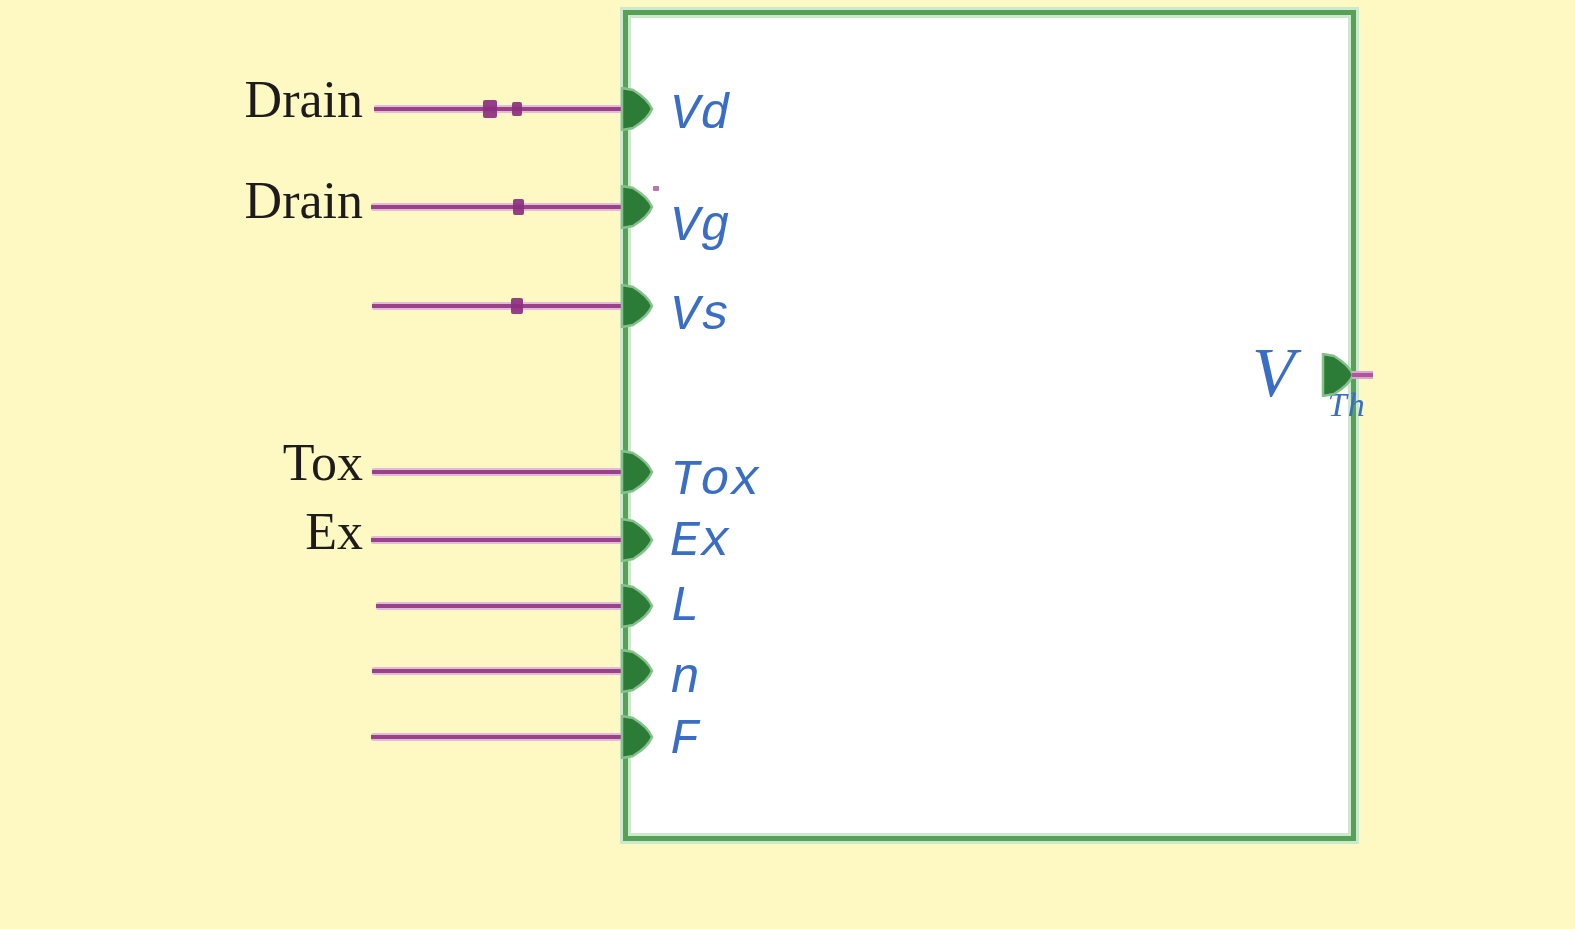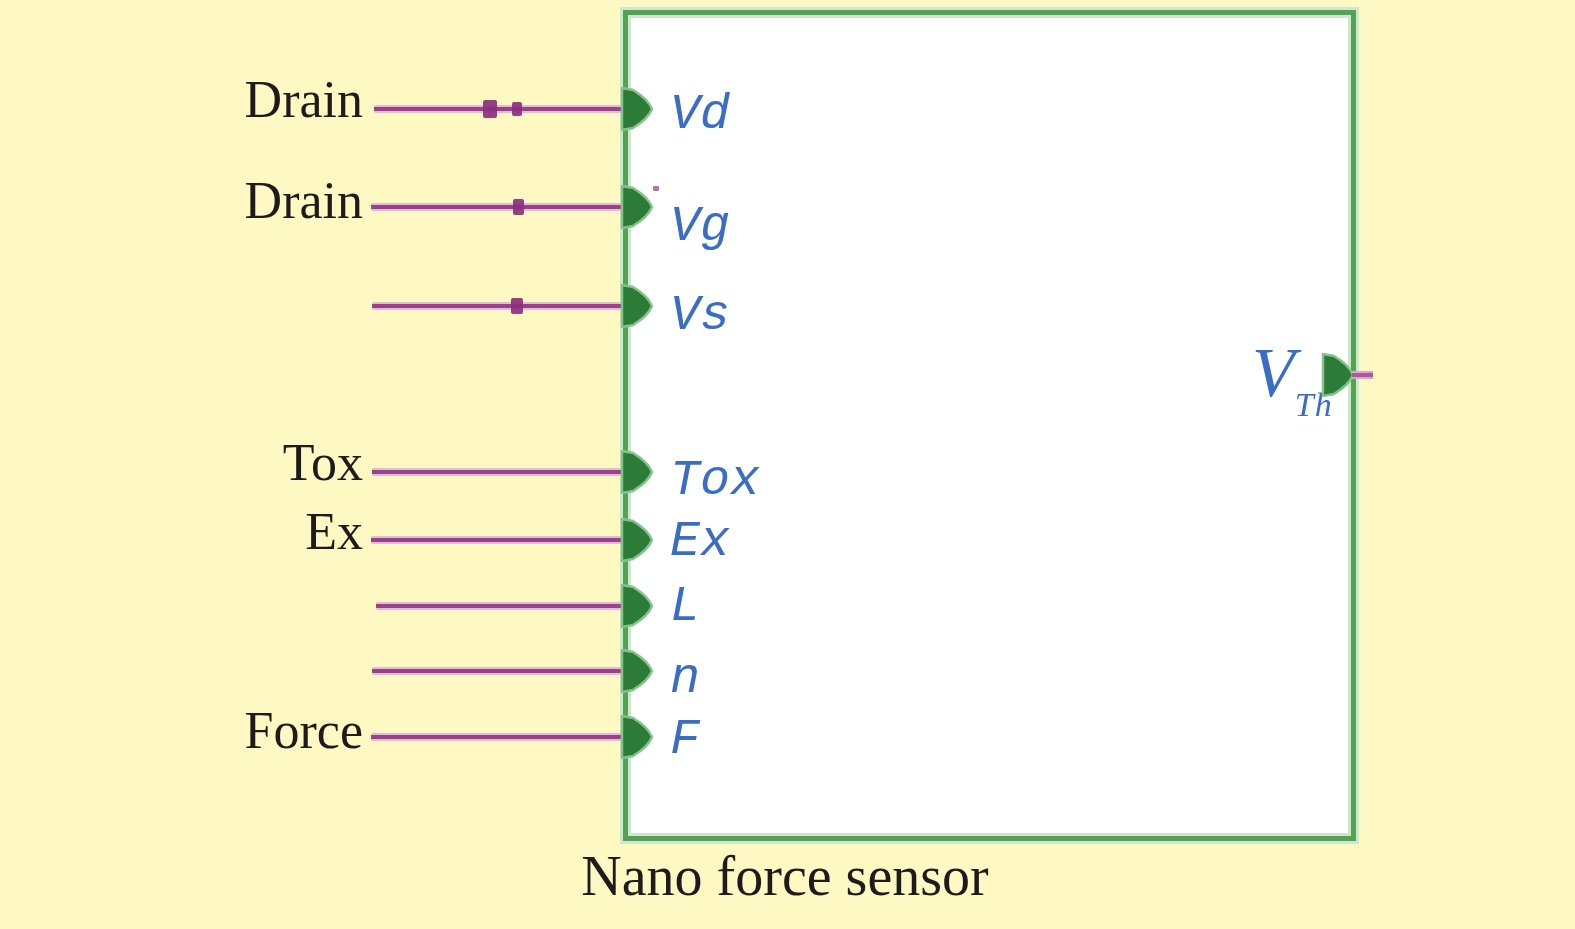--- a/index.html
+++ b/index.html
@@ -70,21 +70,21 @@
   }
   
   .vth{
     position:absolute;
     left:1252px;top:338px;
     color:var(--port-text);
     font-style:italic;
     font-size:70px;line-height:70px;
     white-space:nowrap;
   }
-  .vth .sub{font-size:34px;vertical-align:-20px;letter-spacing:1px;}
+  .vth .sub{font-size:34px;vertical-align:-20px;letter-spacing:1px;margin-left:33px;}
   .stub{
     position:absolute;
     left:1352px;top:371px;width:21px;height:8px;
     background:linear-gradient(to bottom,#d9a8cf 0 22%, var(--stub) 22% 78%, #d9a8cf 78% 100%);
   }
   .dot{
     position:absolute;
     left:653px;top:186px;width:6px;height:5px;
     background:#a85fa0;opacity:.85;border-radius:1px;
   }
@@ -101,21 +101,20 @@
 <body>
 
 <div id="stage">
 
   <div class="block"></div>
 
   <div class="ext-label" style="top:72px">Drain</div>
   <div class="ext-label" style="top:173px">Drain</div>
   <div class="ext-label" style="top:435px">Tox</div>
   <div class="ext-label" style="top:504px">Ex</div>
-  <div class="ext-label" style="top:703px">Force</div>
 
   <div class="wire" style="left:374px;top:105px;width:253px"></div>
   <div class="wire" style="left:371px;top:203px;width:256px"></div>
   <div class="wire" style="left:372px;top:302px;width:255px"></div>
   <div class="wire" style="left:372px;top:468px;width:255px"></div>
   <div class="wire" style="left:371px;top:536px;width:256px"></div>
   <div class="wire" style="left:376px;top:602px;width:251px"></div>
   <div class="wire" style="left:372px;top:667px;width:255px"></div>
   <div class="wire" style="left:371px;top:733px;width:256px"></div>
 
@@ -158,15 +157,14 @@
   <div class="port-label" style="top:576px">L</div>
   <div class="port-label" style="top:648px">n</div>
   <div class="port-label" style="top:709px">F</div>
 
   <div class="vth"><span>V</span><span class="sub">Th</span></div>
   <svg class="pin" style="left:1320px;top:353px;width:36px;height:44px" viewBox="0 0 34 44">
       <path d="M2 1 L13 3 Q28 12 32 22 Q28 32 13 41 L2 43 Z"></path>
     </svg>
   <div class="stub"></div>
 
-  <div class="caption">Nano force sensor</div>
 
 </div>
 
 </body></html>

